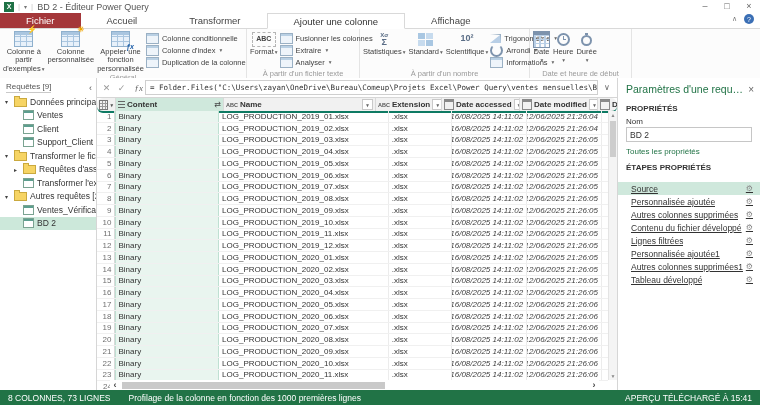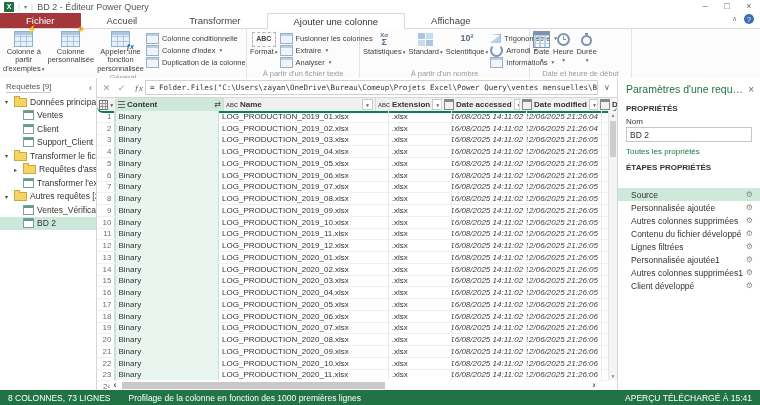--- a/index.html
+++ b/index.html
@@ -140,21 +140,21 @@
 
   
   .rightpanel{width:143px;border-left:1px solid #d6d6d6;box-sizing:border-box;background:#fff;flex:none;display:flex;flex-direction:column;}
   .ptitle{display:flex;align-items:center;justify-content:space-between;padding:5px 6px 2px 8px;color:#217346;font-size:10.5px;}
   .ptitle .ttxt{white-space:nowrap;overflow:hidden;text-overflow:ellipsis;max-width:118px;}
   .pclose{color:#666;font-size:10px;}
   .psec{font-size:8px;font-weight:bold;color:#333;padding:7px 8px 2px;}
   .plabel{font-size:8px;color:#333;padding:2px 8px 1px;}
   .pinput{margin:0 8px;height:13px;border:1px solid #c6c6c6;background:#fff;font-size:8.5px;display:flex;align-items:center;padding:0 3px;}
   .plink{font-size:8px;color:#217346;padding:5px 8px 0;}
-  .steps{margin-top:14px;}
+  .steps{margin-top:8px;text-decoration:underline;}
   .step{display:flex;align-items:center;justify-content:space-between;height:13px;padding:0 7px 0 13px;font-size:8.5px;color:#333;white-space:nowrap;overflow:hidden;}
   .step.sel{background:#cfe8dc;}
   .steplabel{overflow:hidden;text-overflow:clip;white-space:nowrap;}
   .gear{color:#8a8a8a;font-size:8px;flex:none;margin-left:3px;}
 
   
   .status{position:absolute;left:0;right:0;bottom:0;height:15px;background:#217346;color:#fff;display:flex;align-items:center;font-size:8.5px;padding:0 8px;box-sizing:border-box;gap:18px;}
   .st-right{margin-left:auto;}
 </style>
 </head>
@@ -692,21 +692,21 @@
           </div>
           <div class="step">
             <span class="steplabel">Personnalisée ajoutée1</span>
             <span class="gear">⚙</span>
           </div>
           <div class="step">
             <span class="steplabel">Autres colonnes supprimées1</span>
             <span class="gear">⚙</span>
           </div>
           <div class="step">
-            <span class="steplabel">Client développé</span>
+            <span class="steplabel">Tableau développé</span>
             <span class="gear">⚙</span>
           </div>
         </div>
     </div>
   </div>
 
   <div class="status">
     <span>8 COLONNES, 73 LIGNES</span>
     <span>Profilage de la colonne en fonction des 1000 premières lignes</span>
     <span class="st-right">APERÇU TÉLÉCHARGÉ À 15:41</span>

